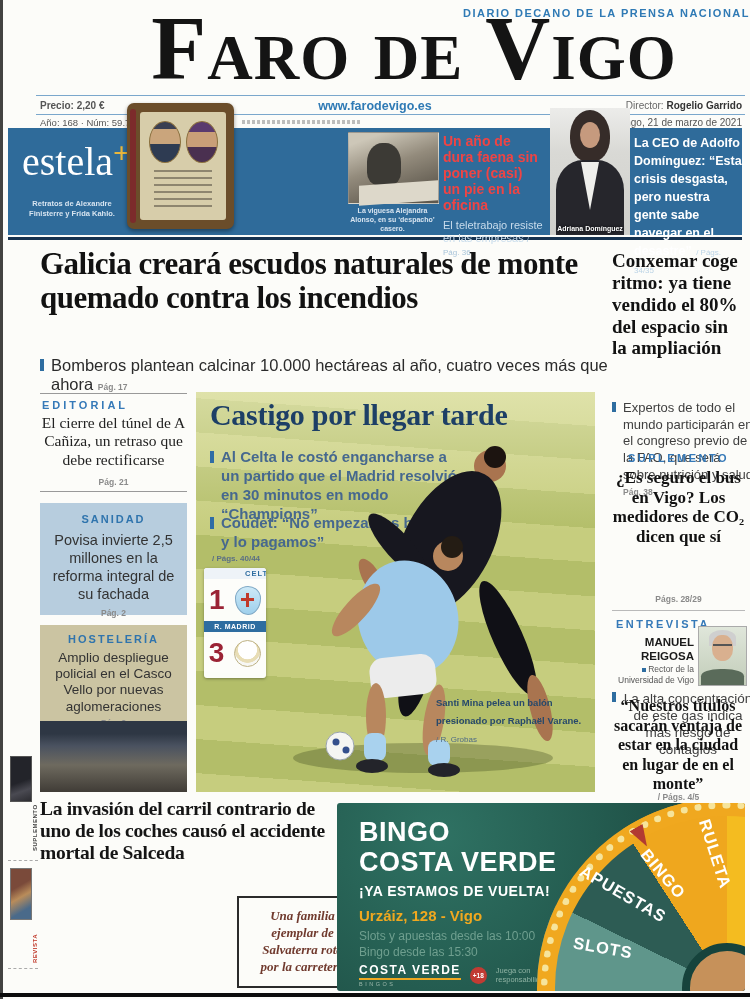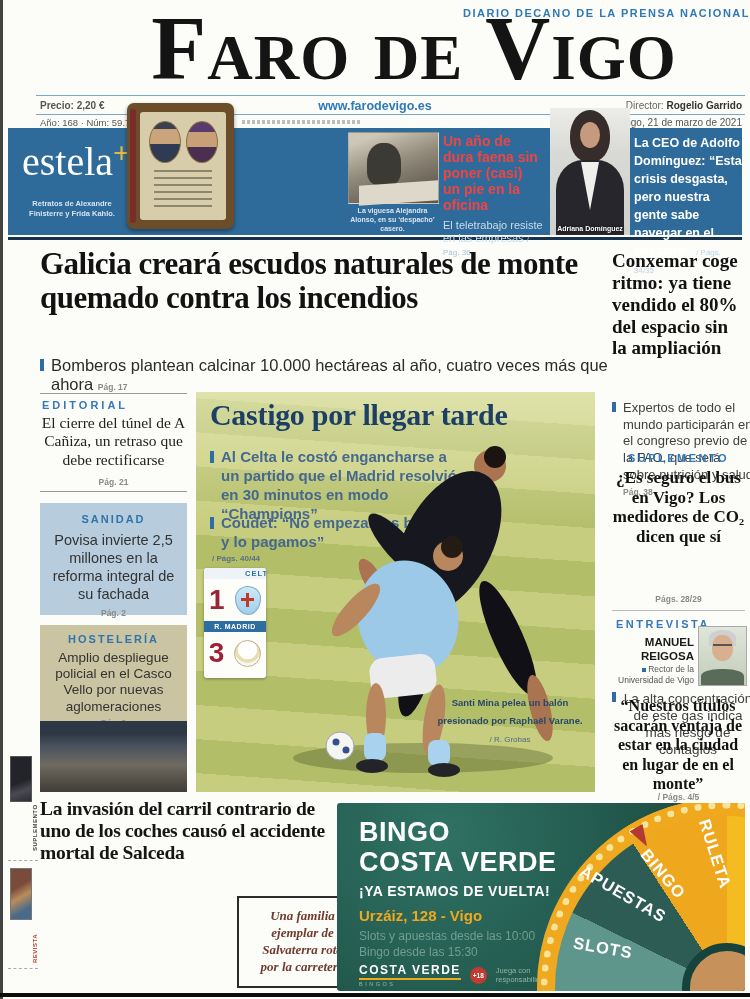--- a/index.html
+++ b/index.html
@@ -203,21 +203,21 @@
       <rect x="106" y="305" width="22" height="28" rx="8" fill="#a9d2ee"></rect>
       <rect x="170" y="312" width="22" height="26" rx="8" fill="#a9d2ee"></rect>
       <ellipse cx="114" cy="338" rx="16" ry="7" fill="#23242a"></ellipse>
       <ellipse cx="186" cy="342" rx="16" ry="7" fill="#23242a"></ellipse>
 
       <circle cx="82" cy="318" r="14" fill="#f5f5f2" stroke="#9aa3ad"></circle>
       <circle cx="78" cy="314" r="3.5" fill="#35508c"></circle>
       <circle cx="88" cy="322" r="3.5" fill="#35508c"></circle>
     </svg>
 
-    <div style="position:absolute;left:240px;top:300px;width:148px;text-align:center;">
+    <div style="position:absolute;left:240px;top:300px;width:148px;text-align:left;">
       <span style="font-size:9.5px;font-weight:bold;color:#27496b;line-height:1.3;">Santi Mina pelea un balón presionado por Raphaël Varane.</span><br>
       <span style="font-size:8px;color:#4e6a85;">/ R. Grobas</span>
     </div>
   </div>
 
   <div class="abs" style="left:10px;top:756px;width:28px;height:100px;">
     <div style="position:absolute;left:0;top:0;width:20px;height:44px;
          background:linear-gradient(160deg,#23242a 0 55%,#4a4a52 75%,#2c2c31);border:1px solid #555;"></div>
     <div class="vtext" style="position:absolute;left:22px;top:0;height:95px;color:#444;">SUPLEMENTO</div>
   </div>

